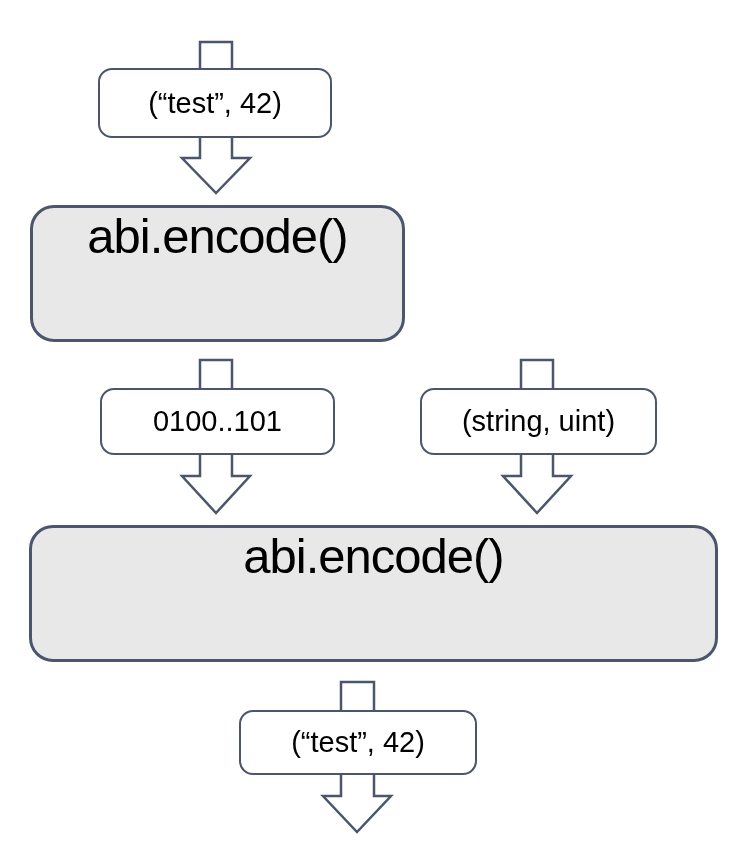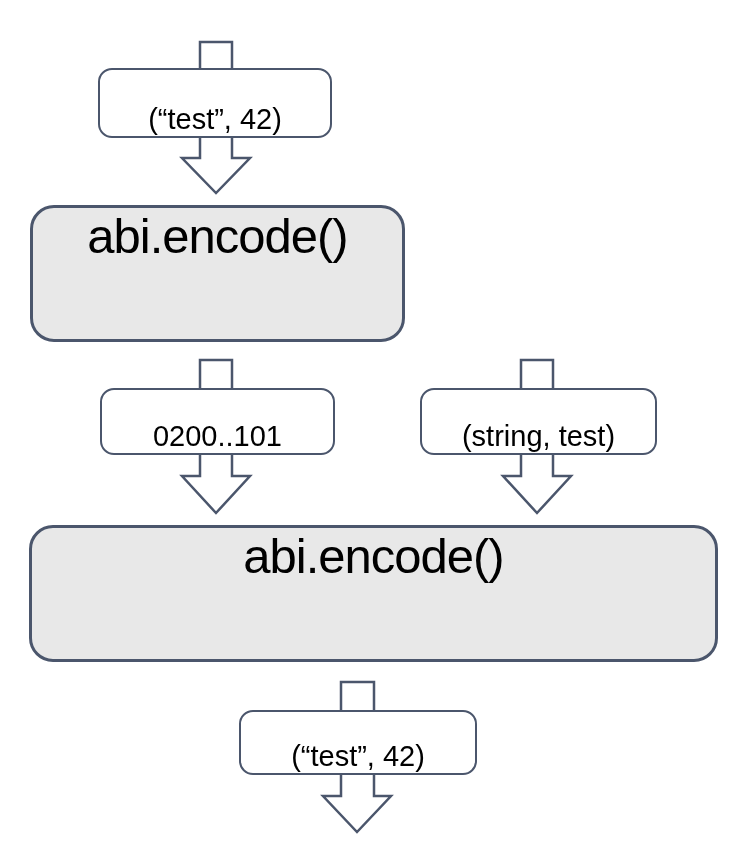--- a/index.html
+++ b/index.html
@@ -51,21 +51,21 @@
   .process-encode { left: 30px; top: 205px; width: 375px; height: 137px; }
   .process-decode { left: 29px; top: 525px; width: 689px; height: 137px; }
 
   .data-label {
     position: absolute;
     z-index: 3;
     background: var(--label-fill);
     border: 2px solid var(--border);
     border-radius: 14px;
     display: flex;
-    align-items: flex-end;
+    align-items: center;
     justify-content: center;
     color: var(--text);
     font-size: 29px;
     white-space: nowrap;
   }
   .label-input  { left: 98px;  top: 68px;  width: 234px; height: 70px; }
   .label-bytes  { left: 100px; top: 388px; width: 235px; height: 67px; }
   .label-types  { left: 420px; top: 388px; width: 237px; height: 67px; }
   .label-output { left: 239px; top: 710px; width: 238px; height: 65px; }
 </style>
@@ -91,25 +91,25 @@
 
   <div class="data-label label-input">
     <span>(“test”, 42)</span>
   </div>
 
   <div class="process-box process-encode">
     <span>abi.encode()</span>
   </div>
 
   <div class="data-label label-bytes">
-    <span>0200..101</span>
+    <span>0100..101</span>
   </div>
 
   <div class="data-label label-types">
-    <span>(string, test)</span>
+    <span>(string, uint)</span>
   </div>
 
   <div class="process-box process-decode">
     <span>abi.encode()</span>
   </div>
 
   <div class="data-label label-output">
     <span>(“test”, 42)</span>
   </div>
 

